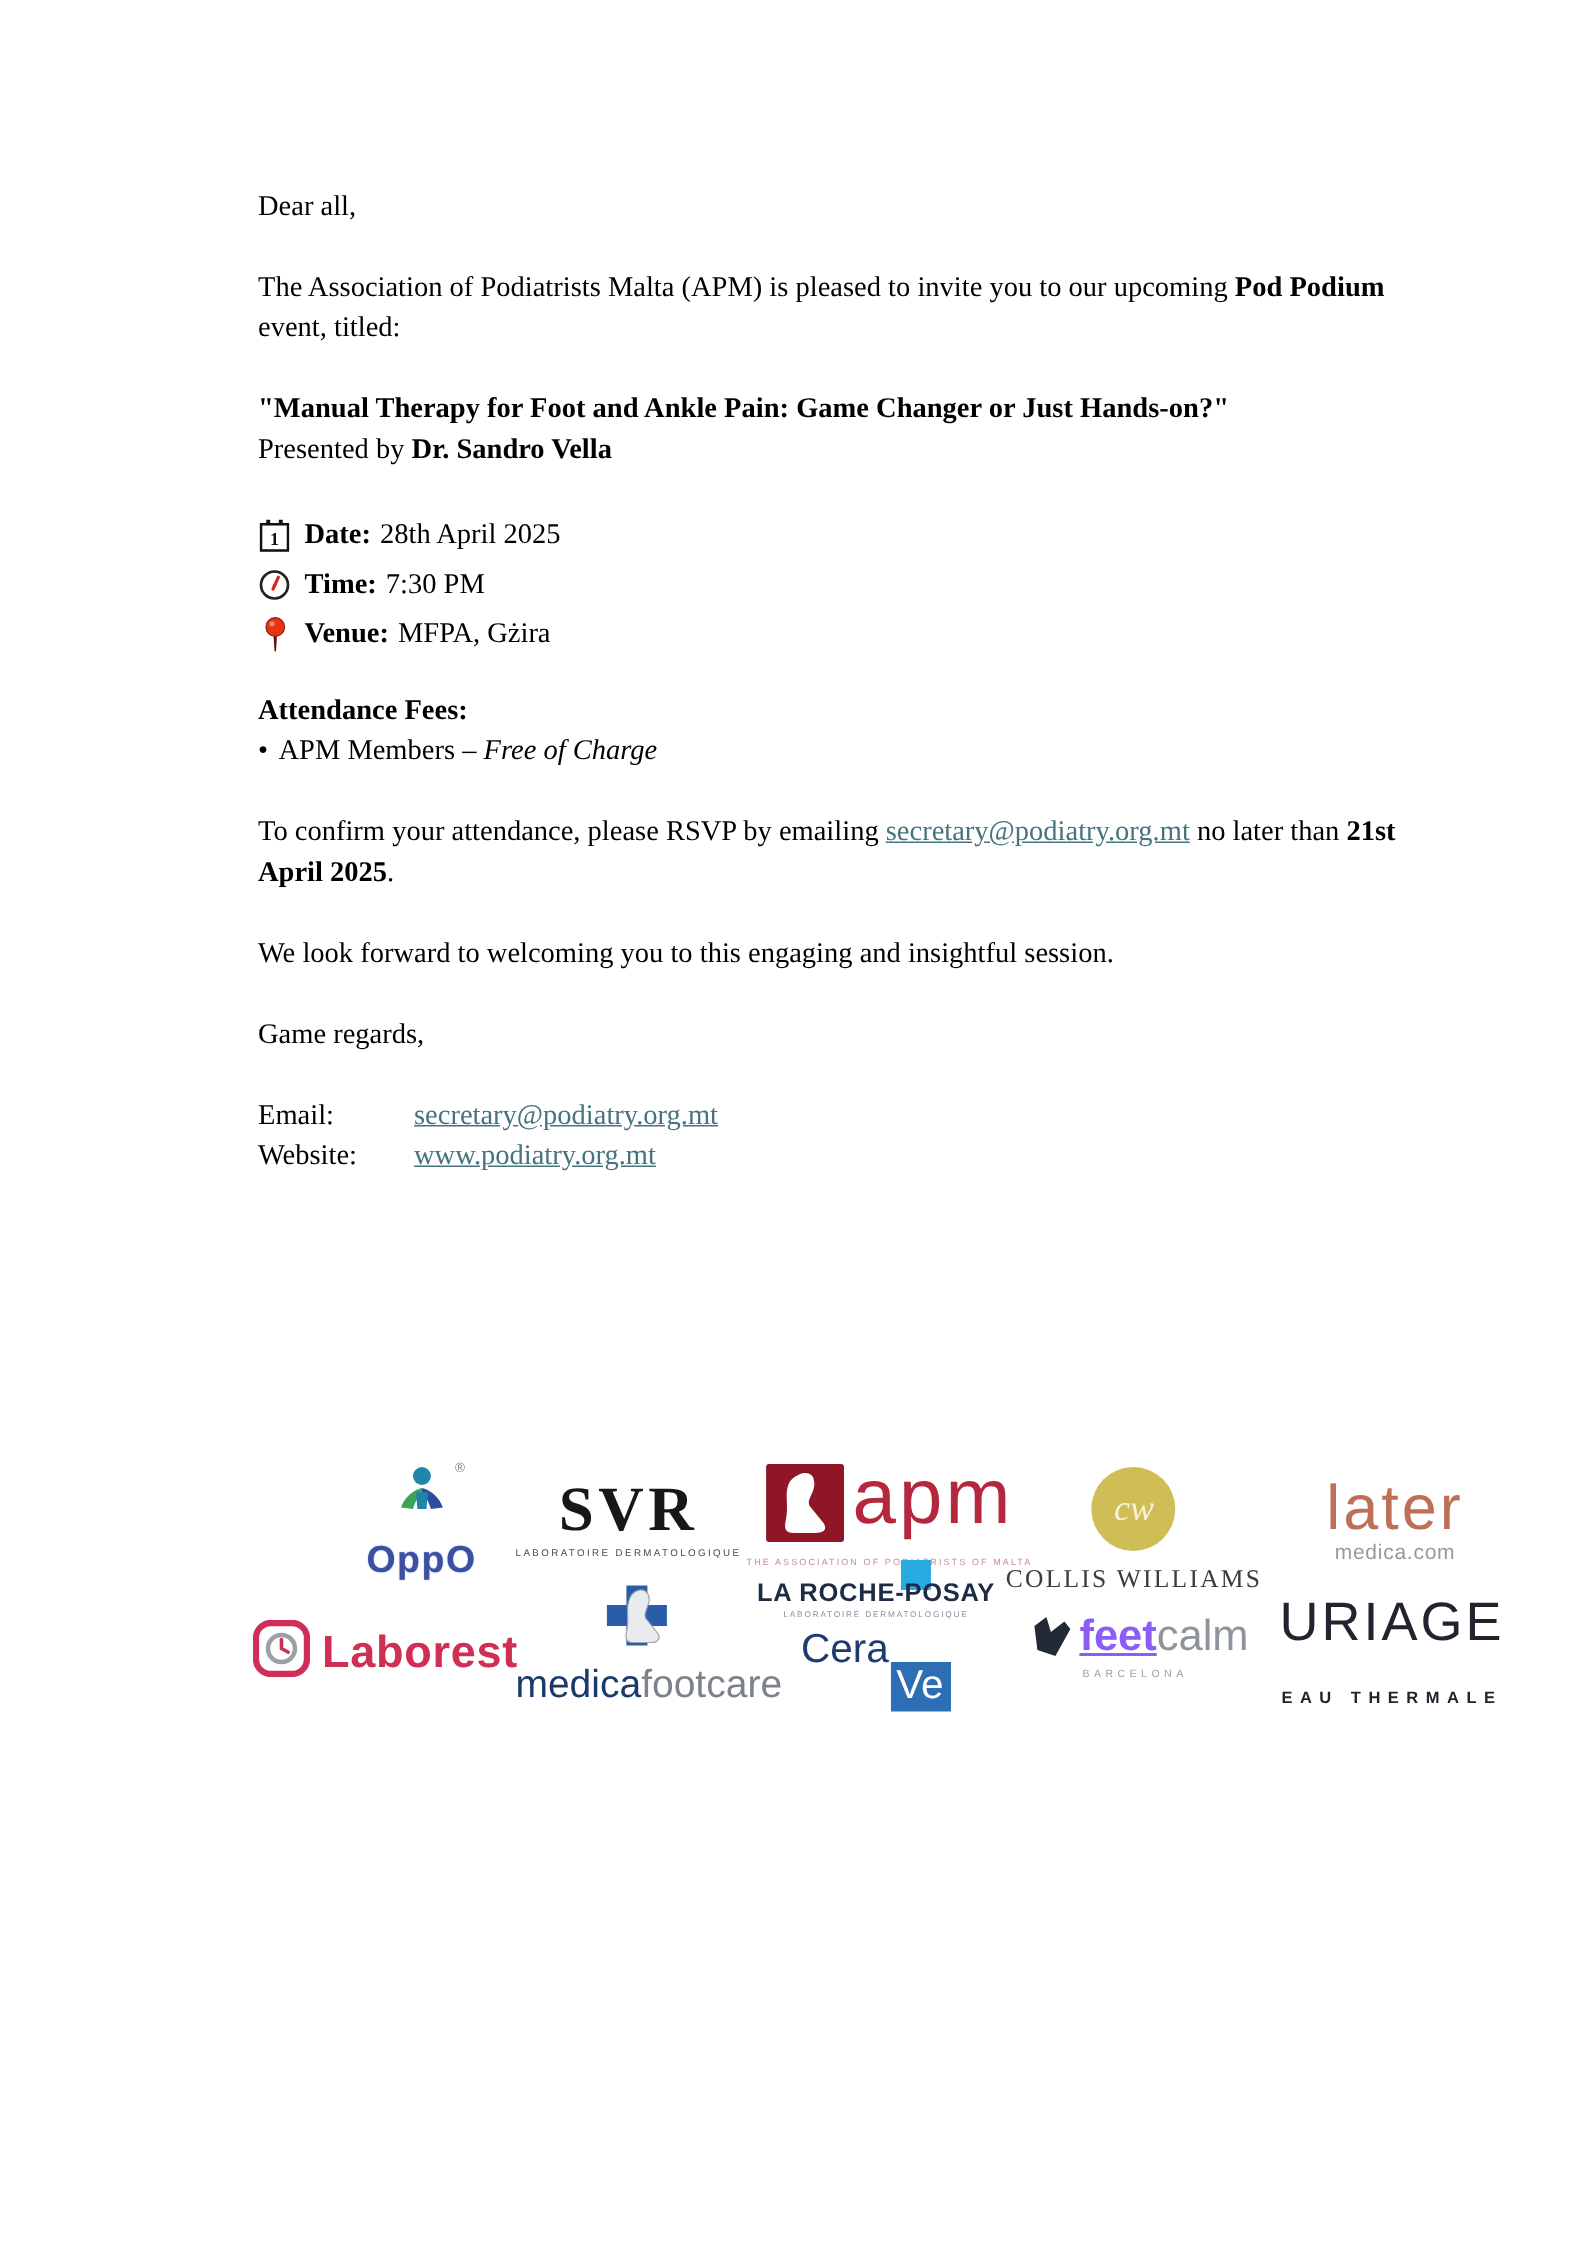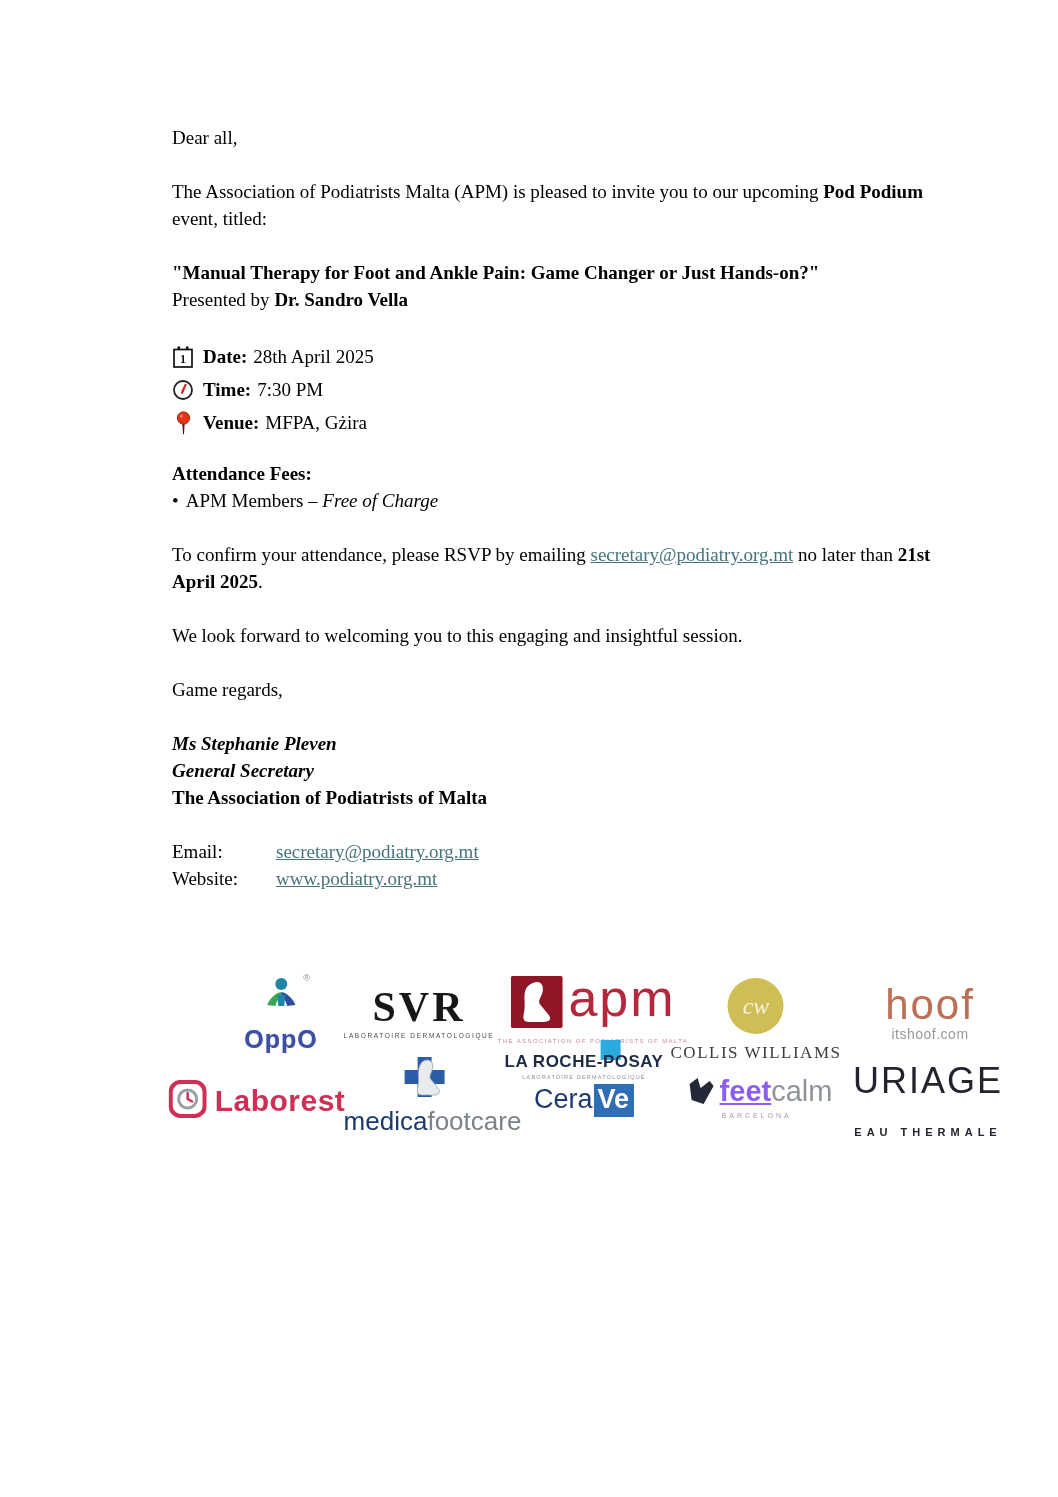--- a/index.html
+++ b/index.html
@@ -60,21 +60,21 @@
   .med-1 { color:#1b3a6b;margin-left:15px; }
   .med-2 { color:#7c828a; }
   
   .lrp-wrap { position:relative; }
   .lrp-sq { position:absolute; left:96px; top:-12px; width:20px; height:20px; background:#29abe2; }
   .lrp-word { position:relative; font-size:17px; font-weight:bold; color:#1d2b45; letter-spacing:0.5px; }
   .lrp-cap { font-size:5.5px; letter-spacing:1.2px; color:#8a8f98; margin-top:2px; }
   
   .cerave-row { display:flex; }
   .cerave-1 { font-size:27px; color:#1d3a73; font-weight:500; }
-  .cerave-2 { font-size:27px; color:#fff; font-weight:700; background:#2e6eb5; padding:0 5px 2px 4px; margin-left:1px; }
+  .cerave-2 { font-size:27px; color:#fff; font-weight:400; background:#2e6eb5; padding:0 5px 2px 4px; margin-left:1px;margin-top:24px; }
   
   .fc-row { display:flex; align-items:center; }
   .fc-1 { font-weight:bold; font-size:29px; color:#8b5cf6;text-decoration:underline; }
   .fc-2 { font-weight:300; font-size:29px; color:#8f949c; }
   .fc-cap { font-size:7px; letter-spacing:3px; color:#9aa0a8; margin-top:2px; align-self:flex-start; margin-left:34px; }
   
   .ur-word { font-size:36px; line-height:34px; font-weight:500; color:#23232f; letter-spacing:2px; }
   .ur-cap { font-size:11px; letter-spacing:5px; font-weight:600; color:#23232f; margin-top:2px; }
 </style>
 </head>
@@ -133,25 +133,20 @@
       <div class="b">Attendance Fees:</div>
       <div class="fees-item"><span class="bullet">•</span><span>APM Members – </span><span class="i">Free of Charge</span></div>
     </div>
 
     <p class="para"><span>To confirm your attendance, please RSVP by emailing </span><a class="doc-link">secretary@podiatry.org.mt</a><span> no later than </span><span class="b">21st April 2025</span><span>.</span></p>
 
     <p class="para">We look forward to welcoming you to this engaging and insightful session.</p>
 
     <p class="para">Game regards,</p>
 
-    <div class="para">
-      <div class="bi">Ms Stephanie Pleven</div>
-      <div class="bi">General Secretary</div>
-      <div class="b">The Association of Podiatrists of Malta</div>
-    </div>
 
     <div>
       <div class="contact-line"><span class="clbl">Email:</span><a class="doc-link">secretary@podiatry.org.mt</a></div>
       <div class="contact-line"><span class="clbl">Website:</span><a class="doc-link">www.podiatry.org.mt</a></div>
     </div>
 
   </div>
 
   <div class="sponsors">
 
@@ -187,22 +182,22 @@
             <rect x="0" y="0" width="52" height="52" rx="2" fill="#8e1626"></rect>
             <path d="M22 7 c7 -3 11 1 10 8 c-1 6 -5 9 -3 13 l9 11 c3 4 1 7 -5 7 l-15 0 c-5 0 -6 -3 -5 -8 c2 -9 0 -15 1 -21 c1 -6 4 -8 8 -10 z" fill="#ffffff"></path>
           </svg>
         </span>
         <span class="apm-word">apm</span>
       </div>
       <span class="apm-cap">THE ASSOCIATION OF PODIATRISTS OF MALTA</span>
     </div>
 
     <div class="logo" style="left:886px; top:986px;">
-      <span class="hoof-word">hoof</span>
-      <span class="hoof-cap">itshoof.com</span>
+      <span class="hoof-word">later</span>
+      <span class="hoof-cap">medica.com</span>
     </div>
 
     <div class="logo" style="left:213px; top:1080px;">
       <div class="lab-row">
         <span>
           <svg width="38" height="38" viewBox="0 0 38 38">
             <rect x="2" y="2" width="34" height="34" rx="10" fill="none" stroke="#cf2e55" stroke-width="4.2"></rect>
             <circle cx="19" cy="19" r="9" fill="none" stroke="#9aa1a8" stroke-width="3"></circle>
             <path d="M19 13 L19 19 L23.5 21.5" fill="none" stroke="#cf2e55" stroke-width="2.4" stroke-linecap="round"></path>
           </svg>

